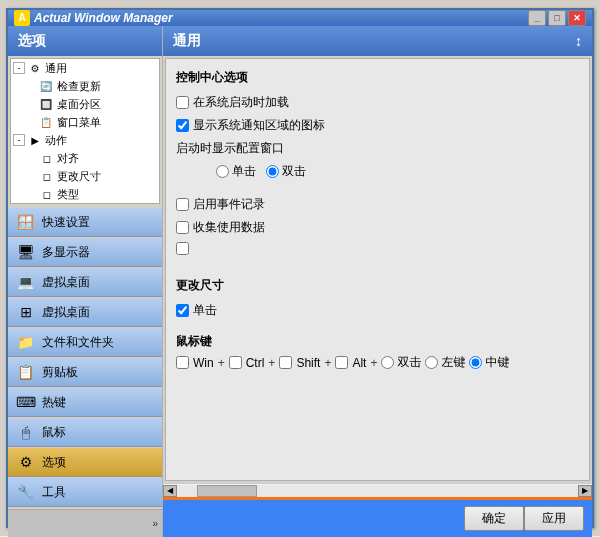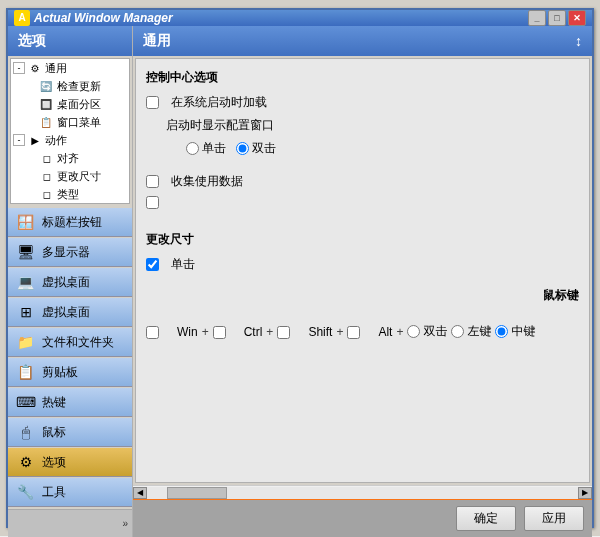--- a/index.html
+++ b/index.html
@@ -56,21 +56,21 @@
       color: #333;
     }
     .tb-btn.close { background: #e04040; color: white; }
     .content-area {
       display: flex;
       flex: 1;
       background: #d4d0c8;
     }
     
     .sidebar {
-      width: 125px;
+      width: 155px;
       background: #d4d0c8;
       border-right: 1px solid #b0b0b0;
       display: flex;
       flex-direction: column;
     }
     .sidebar-header {
       background: linear-gradient(to bottom, #6090d8 0%, #4070c0 100%);
       color: white;
       font-size: 14px;
       font-weight: bold;
@@ -183,23 +183,23 @@
     .section-title {
       font-size: 12px;
       font-weight: bold;
       margin-bottom: 8px;
       color: #000;
     }
     .checkbox-row {
       display: flex;
       align-items: center;
       margin-bottom: 6px;
-      gap: 12px;
-    }
-    .indent { margin-left: 20px; }
+      gap: 4px;
+    }
+    .indent { }
     input[type="checkbox"] {
       width: 13px; height: 13px;
       cursor: pointer;
     }
     input[type="radio"] {
       width: 13px; height: 13px;
       cursor: pointer;
     }
     label { font-size: 12px; color: #000; cursor: pointer; }
     .radio-group {
@@ -217,32 +217,31 @@
     .divider { height: 8px; }
     .hotkey-row {
       display: flex;
       align-items: center;
       flex-wrap: wrap;
       gap: 4px;
       margin-top: 4px;
     }
     .hotkey-item {
       display: flex;
-      align-items: flex-end;
-      gap: 18px;
+      align-items: flex-start;
+      gap: 4px;
     }
     .hotkey-sep { font-size: 12px; color: #444; }
     
     .footer {
       display: flex;
       justify-content: flex-end;
       padding: 6px 8px;
-      gap: 8px;
-      border-top: 1px solid #f97316;
-      background: #a3a3a3;
+      border-top: 3px solid #f97316;
+      background: #3b82f6;
     }
     .footer-btn {
       padding: 3px 16px;
       background: linear-gradient(to bottom, #f0f0f0, #d8d8d8);
       border: 1px solid #888;
       border-radius: 2px;
       cursor: pointer;
       font-size: 12px;
       min-width: 60px;
     }
@@ -323,21 +322,21 @@
           <div class="tree-item" style="padding-left:16px;">
             <span style="width:12px;display:inline-block;"></span>
             <span class="tree-icon">◻</span>
             <span>类型</span>
           </div>
         </div>
 
         <div class="sidebar-nav">
           <div class="nav-item">
             <span class="nav-icon">🪟</span>
-            <span>标题栏按钮</span>
+            <span>快速设置</span>
           </div>
           <div class="nav-item">
             <span class="nav-icon">🖥</span>
             <span>多显示器</span>
           </div>
           <div class="nav-item">
             <span class="nav-icon">💻</span>
             <span>虚拟桌面</span>
           </div>
           <div class="nav-item">
@@ -380,38 +379,46 @@
           <span>↕</span>
         </div>
         <div class="main-body">
           <div class="section-title">控制中心选项</div>
 
           <div class="checkbox-row">
             <input type="checkbox" id="cb_startup" style="">
             <label for="cb_startup">在系统启动时加载</label>
           </div>
 
+          <div class="checkbox-row">
+            <input type="checkbox" id="cb_tray" checked="" style="">
+            <label for="cb_tray">显示系统通知区域的图标</label>
+          </div>
 
           <div class="checkbox-row indent">
             <label>启动时显示配置窗口</label>
           </div>
 
           <div class="radio-group">
             <div class="radio-item">
               <input type="radio" name="startup_click" id="r_single" style="">
               <label for="r_single">单击</label>
             </div>
             <div class="radio-item">
               <input type="radio" name="startup_click" id="r_double" checked="" style="">
               <label for="r_double">双击</label>
             </div>
           </div>
 
           <div class="divider"></div>
 
+          <div class="checkbox-row">
+            <input type="checkbox" id="cb_events" style="">
+            <label for="cb_events">启用事件记录</label>
+          </div>
 
           <div class="checkbox-row">
             <input type="checkbox" id="cb_collect" style="">
             <label for="cb_collect">收集使用数据</label>
           </div>
 
           <div class="checkbox-row">
             <input type="checkbox" id="cb_run" style="">
           </div>
 
@@ -419,21 +426,21 @@
 
           <div class="section-title">更改尺寸</div>
           <div class="checkbox-row">
             <input type="checkbox" id="cb_quick" checked="" style="">
             <label for="cb_quick">单击</label>
           </div>
 
           <div style="height:8px;"></div>
 
           <div style="display:flex;flex-direction:column;">
-            <div style="display:flex;justify-content:flex-end;margin-bottom:15px;">
+            <div style="display:flex;margin-bottom:0;">
               <span style="font-weight:bold;font-size:12px;">鼠标键</span>
             </div>
             <div class="hotkey-row">
               <div class="hotkey-item">
                 <input type="checkbox" id="cb_win" style="">
                 <label for="cb_win"> Win</label>
               </div>
               <span class="hotkey-sep">+</span>
               <div class="hotkey-item">
                 <input type="checkbox" id="cb_ctrl" style="">

